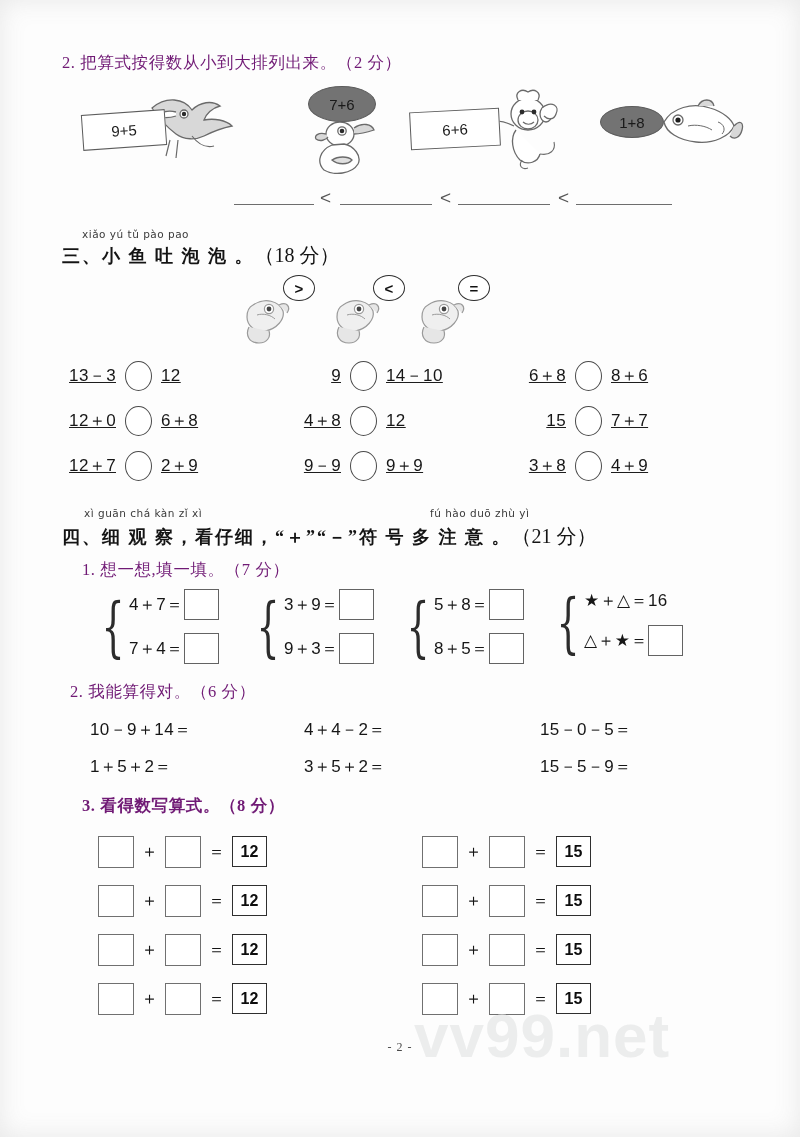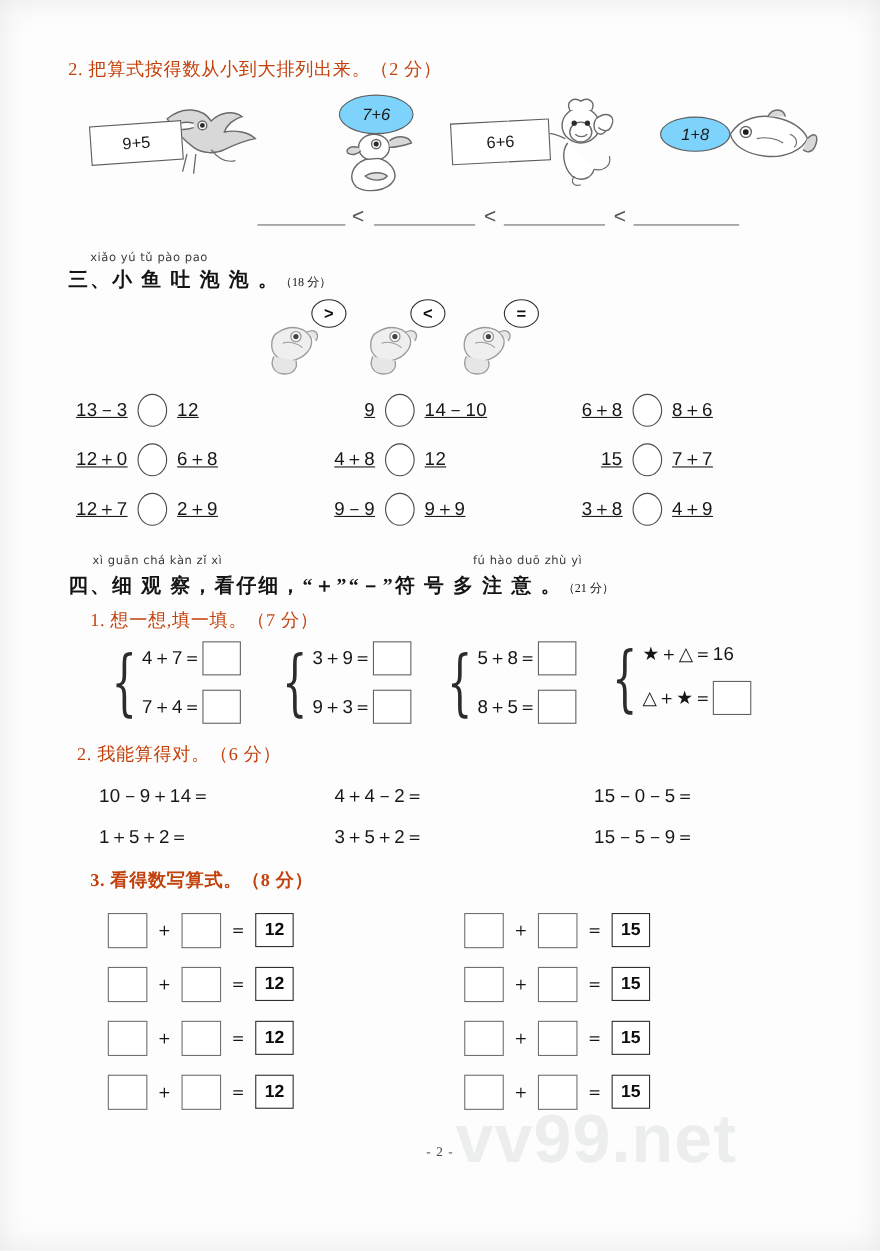--- a/index.html
+++ b/index.html
@@ -13,29 +13,29 @@
     background:#fdfdfd;
     box-shadow:inset 0 0 0 0 #fff;
   }
   
   .edge-shadow{position:absolute;inset:0;pointer-events:none;
     box-shadow:inset 0 0 26px rgba(120,120,120,.16);}
   .content{position:absolute;left:62px;top:52px;width:676px;}
 
   
   .q-title{
-    font-size:16.5px;letter-spacing:.6px;color:#c2410c;
+    font-size:16.5px;letter-spacing:.6px;color:#701a75;
     font-family:"Liberation Serif","DejaVu Serif",serif;
     white-space:nowrap;
   }
   .sec-title{
     font-size:18px;font-weight:bold;letter-spacing:2px;color:#141414;
     white-space:nowrap;
   }
-  .sec-score{font-weight:normal;letter-spacing:0;font-size:11px;font-family:Liberation Serif, serif;}
+  .sec-score{font-weight:normal;letter-spacing:0;font-size:20px;font-family:Liberation Serif, serif;}
   .pinyin{
     font-family:"DejaVu Sans","Liberation Sans",sans-serif;
     font-size:10.5px;color:#3a3a3a;letter-spacing:.5px;white-space:nowrap;
   }
   .math{
     font-family:"Liberation Sans","DejaVu Sans",sans-serif;
     font-size:17px;color:#161616;letter-spacing:.4px;white-space:nowrap;
   }
 
   
@@ -43,22 +43,22 @@
   .critter{position:absolute;top:0;}
   .card-expr{
     font-family:"Liberation Sans","DejaVu Sans",sans-serif;
     font-size:15px;color:#1a1a1a;
   }
   .plate{
     border:1.3px solid #5c5c5c;background:#fff;
     display:flex;align-items:center;justify-content:center;
   }
   .bubble{
-    border:1.3px solid #5c5c5c;background:#7dd3fc;border-radius:50%;
-    display:flex;align-items:center;justify-content:center;font-style:italic;
+    border:1.3px solid #5c5c5c;background:#737373;border-radius:50%;
+    display:flex;align-items:center;justify-content:center;
   }
 
   
   .order-row{position:relative;height:34px;margin-top:6px;}
   .ord-blank{
     position:absolute;bottom:9px;height:0;border-bottom:1.4px solid #6d6d6d;
   }
   .ord-lt{
     position:absolute;bottom:9px;
     font-family:"Liberation Sans","DejaVu Sans",sans-serif;

